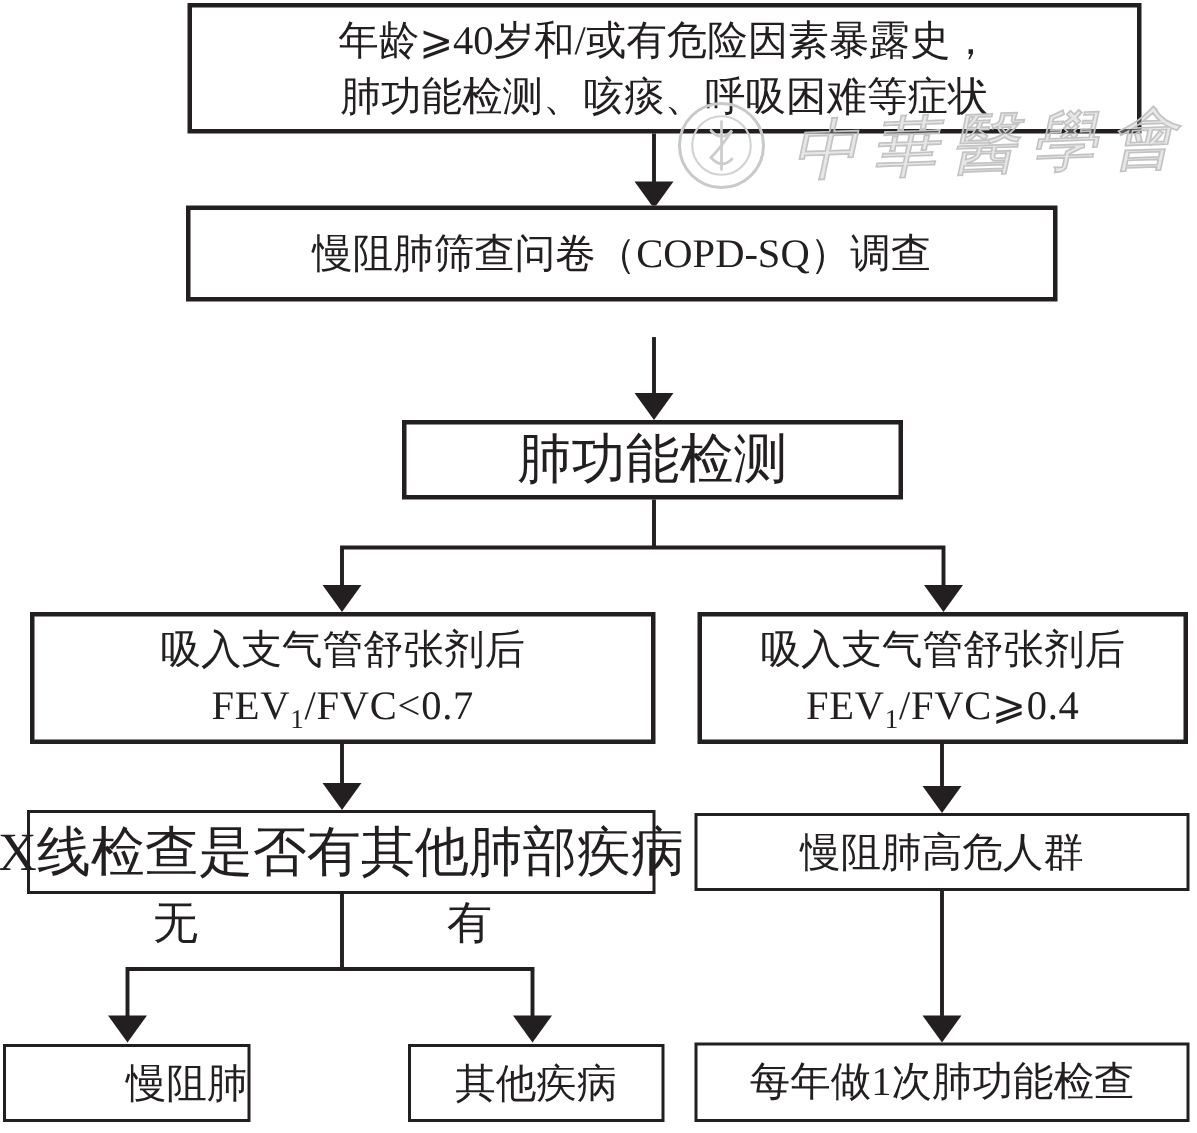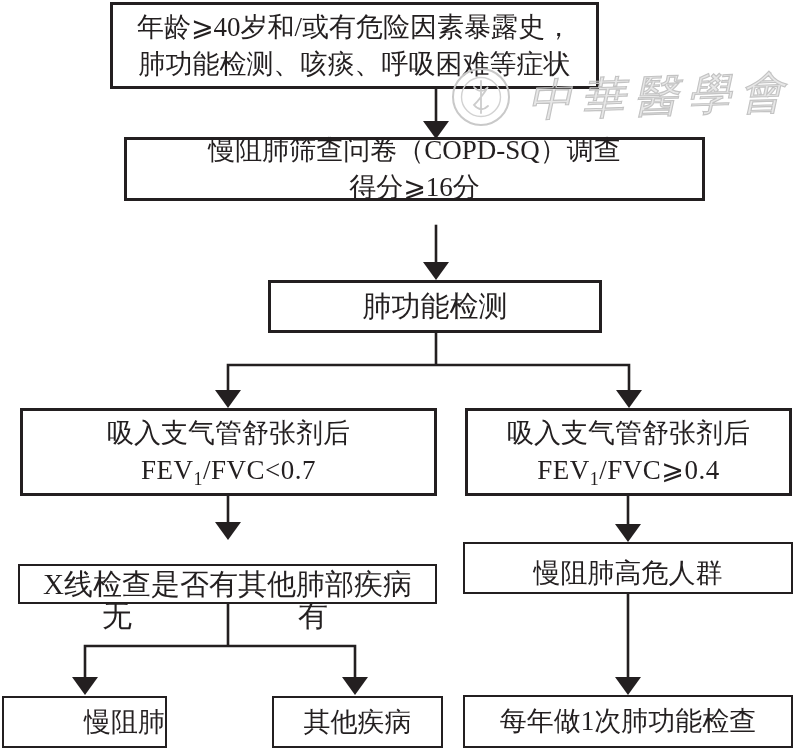--- a/index.html
+++ b/index.html
@@ -25,33 +25,33 @@
     justify-content: center;
     text-align: center;
     z-index: 2;
   }
   .node.thin { border-width: 2.5px; }
   .nline {
     font-size: 27px;
     line-height: 37px;
     white-space: nowrap;
   }
-  .nline.big { font-size: 29px; }
+  .nline.big { font-size: 36px; }
   .latin { font-family: Liberation Serif, serif; letter-spacing: 0.5px; }
   .latin sub { font-size: 18px; line-height: 0; }
 
-  #n-criteria  { left: 110px; top: 2px;   width: 489px; height: 87px; text-align: center; }
+  #n-criteria  { left: 125px; top: 2px;   width: 636px; height: 87px; text-align: center; }
   #n-quest     { left: 124px; top: 137px; width: 581px; height: 64px; }
   #n-lungtest  { left: 268px; top: 280px; width: 334px; height: 53px; }
   #n-low       { left: 20px;  top: 408px; width: 417px; height: 88px; }
   #n-high      { left: 465px; top: 408px; width: 327px; height: 88px; }
-  #n-xray      { left: 18px;  top: 540px; width: 419px; height: 40px; margin-top: 24px; }
+  #n-xray      { left: 18px;  top: 540px; width: 419px; height: 56px; }
   #n-copd      { left: 2px;   top: 696px; width: 165px; height: 52px; align-items: flex-end; }
   #n-other     { left: 272px; top: 696px; width: 171px; height: 52px; }
-  #n-highrisk  { left: 463px; top: 542px; width: 330px; height: 52px; justify-content: flex-end; }
+  #n-highrisk  { left: 463px; top: 542px; width: 330px; height: 52px; }
   #n-annual    { left: 463px; top: 695px; width: 330px; height: 53px; }
 
   
   .freelabel {
     position: absolute;
     font-size: 30px;
     line-height: 30px;
     z-index: 2;
     white-space: nowrap;
   }
@@ -124,21 +124,20 @@
     </g>
   </svg>
 
   <div class="node" id="n-criteria">
     <div class="nline">年龄⩾40岁和/或有危险因素暴露史，</div>
     <div class="nline">肺功能检测、咳痰、呼吸困难等症状</div>
   </div>
 
   <div class="node" id="n-quest">
     <div class="nline">慢阻肺筛查问卷（COPD-SQ）调查</div>
-    <div class="nline">得分⩾16分</div>
   </div>
 
   <div class="node" id="n-lungtest">
     <div class="nline big">肺功能检测</div>
   </div>
 
   <div class="node" id="n-low">
     <div class="nline">吸入支气管舒张剂后</div>
     <div class="nline latin"><span>FEV</span><sub>1</sub><span>/FVC&lt;0.7</span></div>
   </div>

